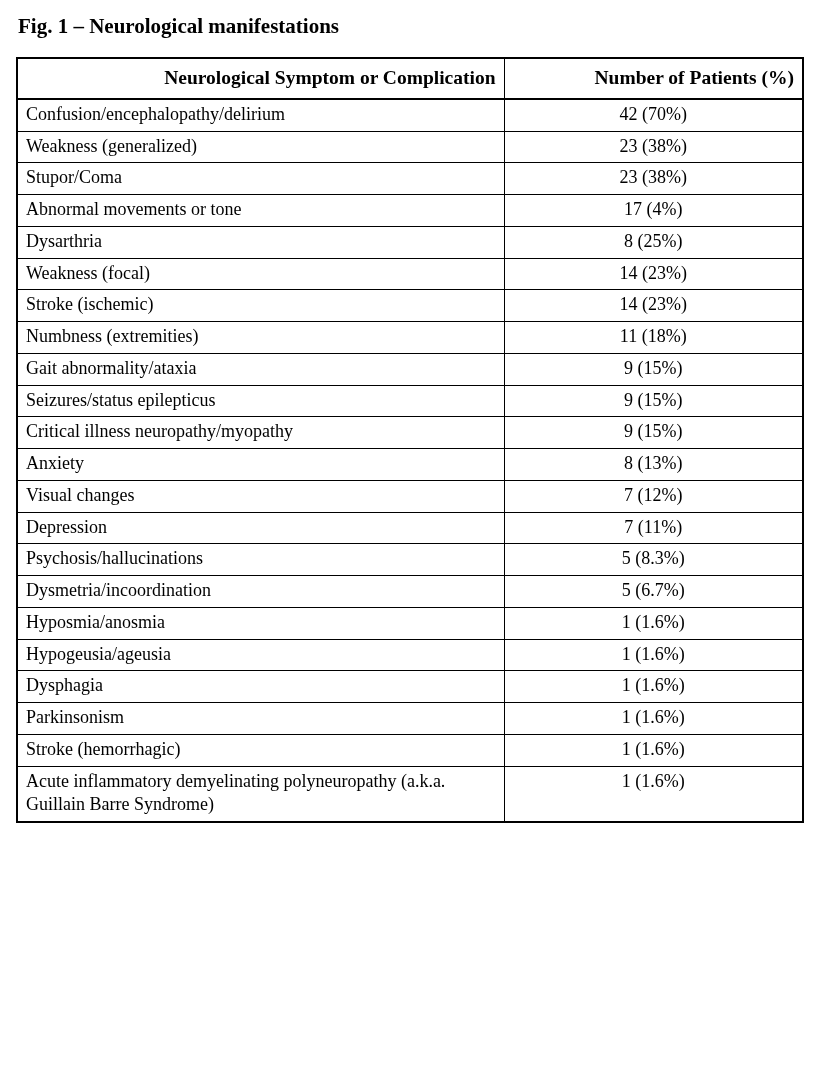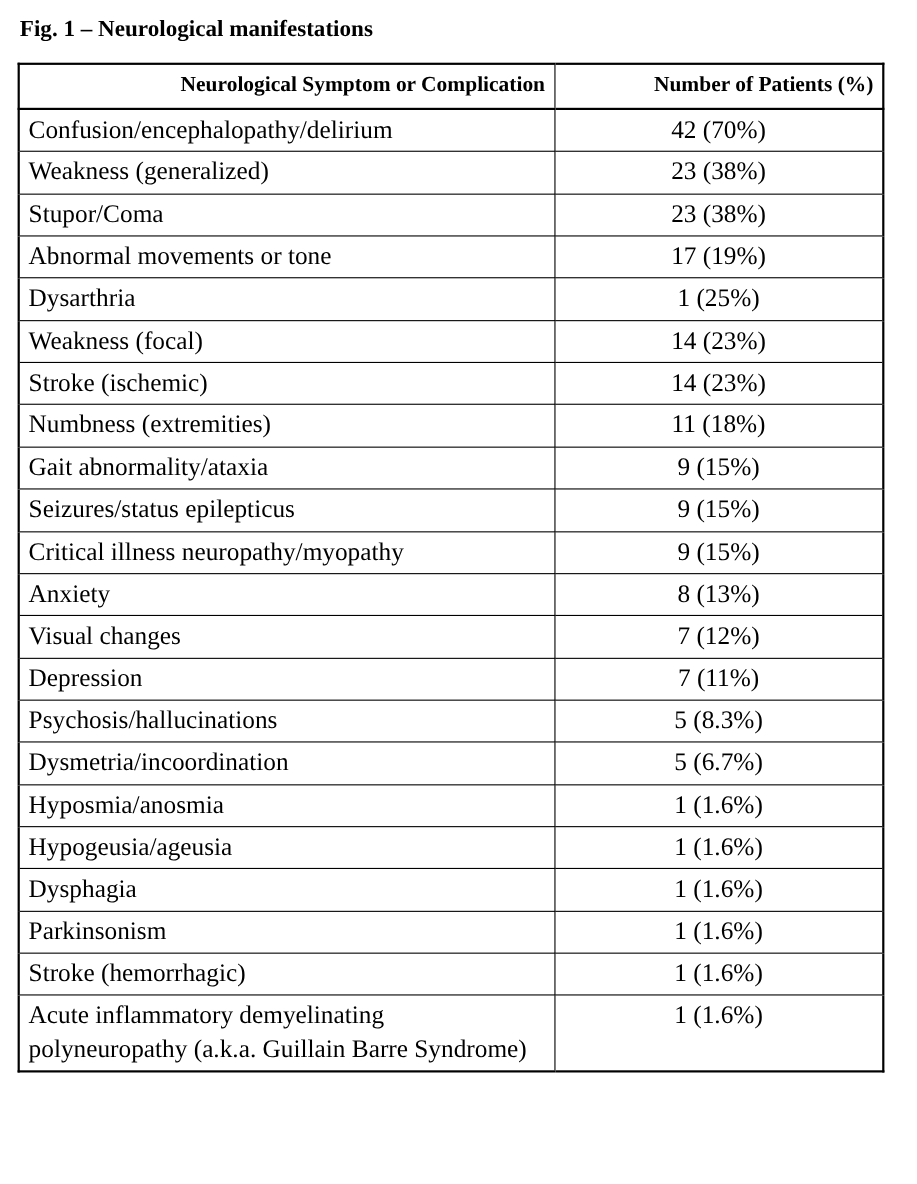--- a/index.html
+++ b/index.html
@@ -31,21 +31,21 @@
     table-layout: fixed;
     border: 2px solid #000;
   }
   table.data-table col.col-symptom { width: 487px; }
   table.data-table col.col-count   { width: 299px; }
 
   table.data-table th,
   table.data-table td {
     border: 1px solid #000;
     padding: 3px 8px 4px 8px;
-    font-size: 23px;
+    font-size: 18px;
     line-height: 1.32;
     vertical-align: top;
   }
   table.data-table thead th {
     font-weight: bold;
     text-align: right;
     font-size: 19.5px;
     padding-top: 6px;
     padding-bottom: 7px;
     border-bottom: 2px solid #000;
@@ -101,25 +101,25 @@
         <tr>
           <td class="cell-symptom">Weakness (generalized)</td>
           <td class="cell-count">23 (38%)</td>
         </tr>
         <tr>
           <td class="cell-symptom">Stupor/Coma</td>
           <td class="cell-count">23 (38%)</td>
         </tr>
         <tr>
           <td class="cell-symptom">Abnormal movements or tone</td>
-          <td class="cell-count">17 (19%)</td>
+          <td class="cell-count">17 (4%)</td>
         </tr>
         <tr>
           <td class="cell-symptom">Dysarthria</td>
-          <td class="cell-count">1 (25%)</td>
+          <td class="cell-count">8 (25%)</td>
         </tr>
         <tr>
           <td class="cell-symptom">Weakness (focal)</td>
           <td class="cell-count">14 (23%)</td>
         </tr>
         <tr>
           <td class="cell-symptom">Stroke (ischemic)</td>
           <td class="cell-count">14 (23%)</td>
         </tr>
         <tr>

